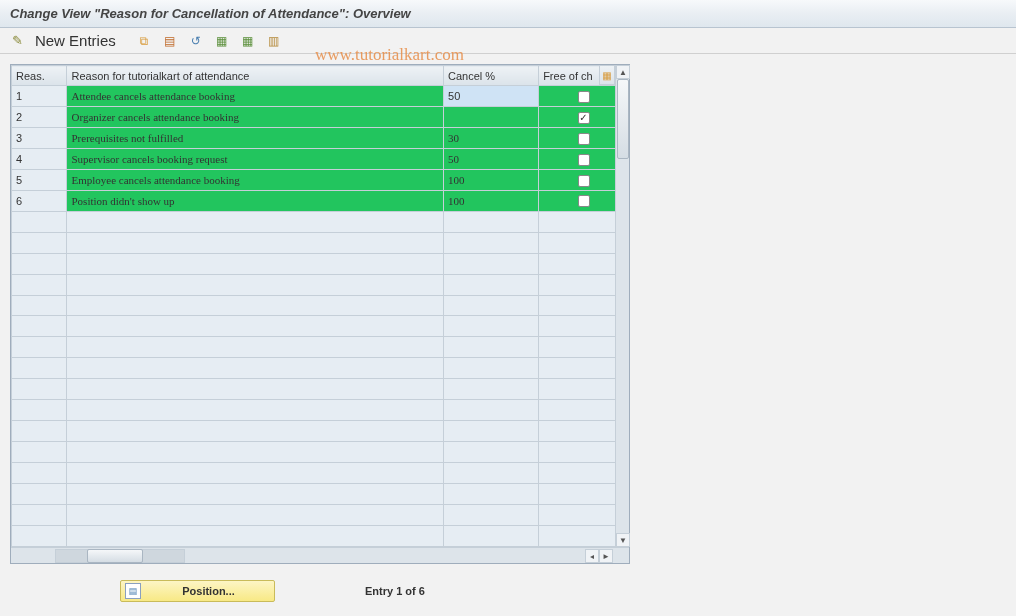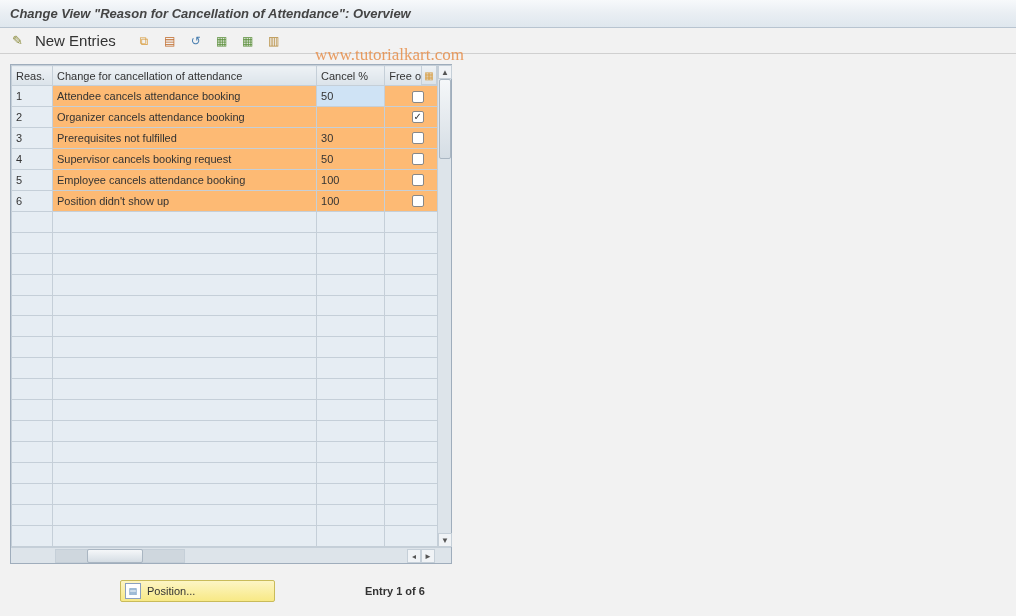--- a/index.html
+++ b/index.html
@@ -70,21 +70,21 @@
     font-size: 17px;
     color: rgba(230,140,70,0.85);
     margin-left: 40px;
   }
 
   .content {
     position: relative;
     padding: 10px;
   }
   .table-wrap {
-    width: 442px;
+    width: 620px;
     height: 500px;
     border: 1px solid #9fadbc;
     background: #e6edf3;
     position: relative;
     display: flex;
     flex-direction: column;
   }
   .table-scroll {
     flex: 1;
     display: flex;
@@ -107,21 +107,21 @@
   .grid th {
     background: linear-gradient(#eef2f5, #dbe3ea);
     font-weight: normal;
     color: #333;
   }
   .col-reas { width: 42px; }
   .col-reason { width: 285px; }
   .col-cancel { width: 72px; margin-left: 36px; }
   .col-free { width: 68px; text-align: center; }
   .grid td.col-reas { background:#e6edf3; color:#333; }
-  .grid td.cell-white { background:#fdba74; }
+  .grid td.cell-white { background:#22c55e;font-family:Liberation Serif, serif; }
   .grid td.cell-sel { background:#cfe3f5; }
   .grid td.center { text-align:center; }
   .grid tr.empty td { background:#e6edf3; }
   .chk {
     display:inline-block; width:12px; height:12px;
     border:1px solid #888; background:#fff; border-radius:2px;
     vertical-align:middle;
   }
   .chk.checked::after {
     content:'✓'; display:block; font-size:10px; line-height:10px;
@@ -180,21 +180,21 @@
     border-radius:2px;
     padding:0 4px;
     cursor:pointer;
     width: 155px;
   }
   .pos-btn .picon {
     width:16px; height:16px; background:#fff; border:1px solid #8aa0c0;
     margin-right:6px; display:flex; align-items:center; justify-content:center;
     font-size:9px; color:#4a7fb0;
   }
-  .pos-btn .plabel { flex:1; text-align:left; }
+  .pos-btn .plabel { flex:1; text-align:center;font-weight:bold; }
   .entry-txt { color:#333;font-weight:bold; }
 </style>
 </head>
 <body>
 <div class="window">
 
   <div class="titlebar">
     <span class="title">Change View "Reason for Cancellation of Attendance": Overview</span>
   </div>
 
@@ -225,21 +225,21 @@
     <span class="watermark">www.tutorialkart.com</span>
   </div>
 
   <div class="content">
     <div class="table-wrap">
       <div class="table-scroll">
         <table class="grid">
           <thead>
             <tr>
               <th class="col-reas">Reas.</th>
-              <th class="col-reason">Change for cancellation of attendance</th>
+              <th class="col-reason">Reason for tutorialkart of attendance</th>
               <th class="col-cancel">Cancel %</th>
               <th class="col-free">Free of ch</th>
             </tr>
           </thead>
           <tbody id="tbody">
               <tr>
                 <td class="col-reas">1</td>
                 <td class="col-reason cell-white">Attendee cancels attendance booking</td>
                 <td class="col-cancel cell-sel">50</td>
                 <td class="col-free cell-white center"><span class="chk"></span></td>

